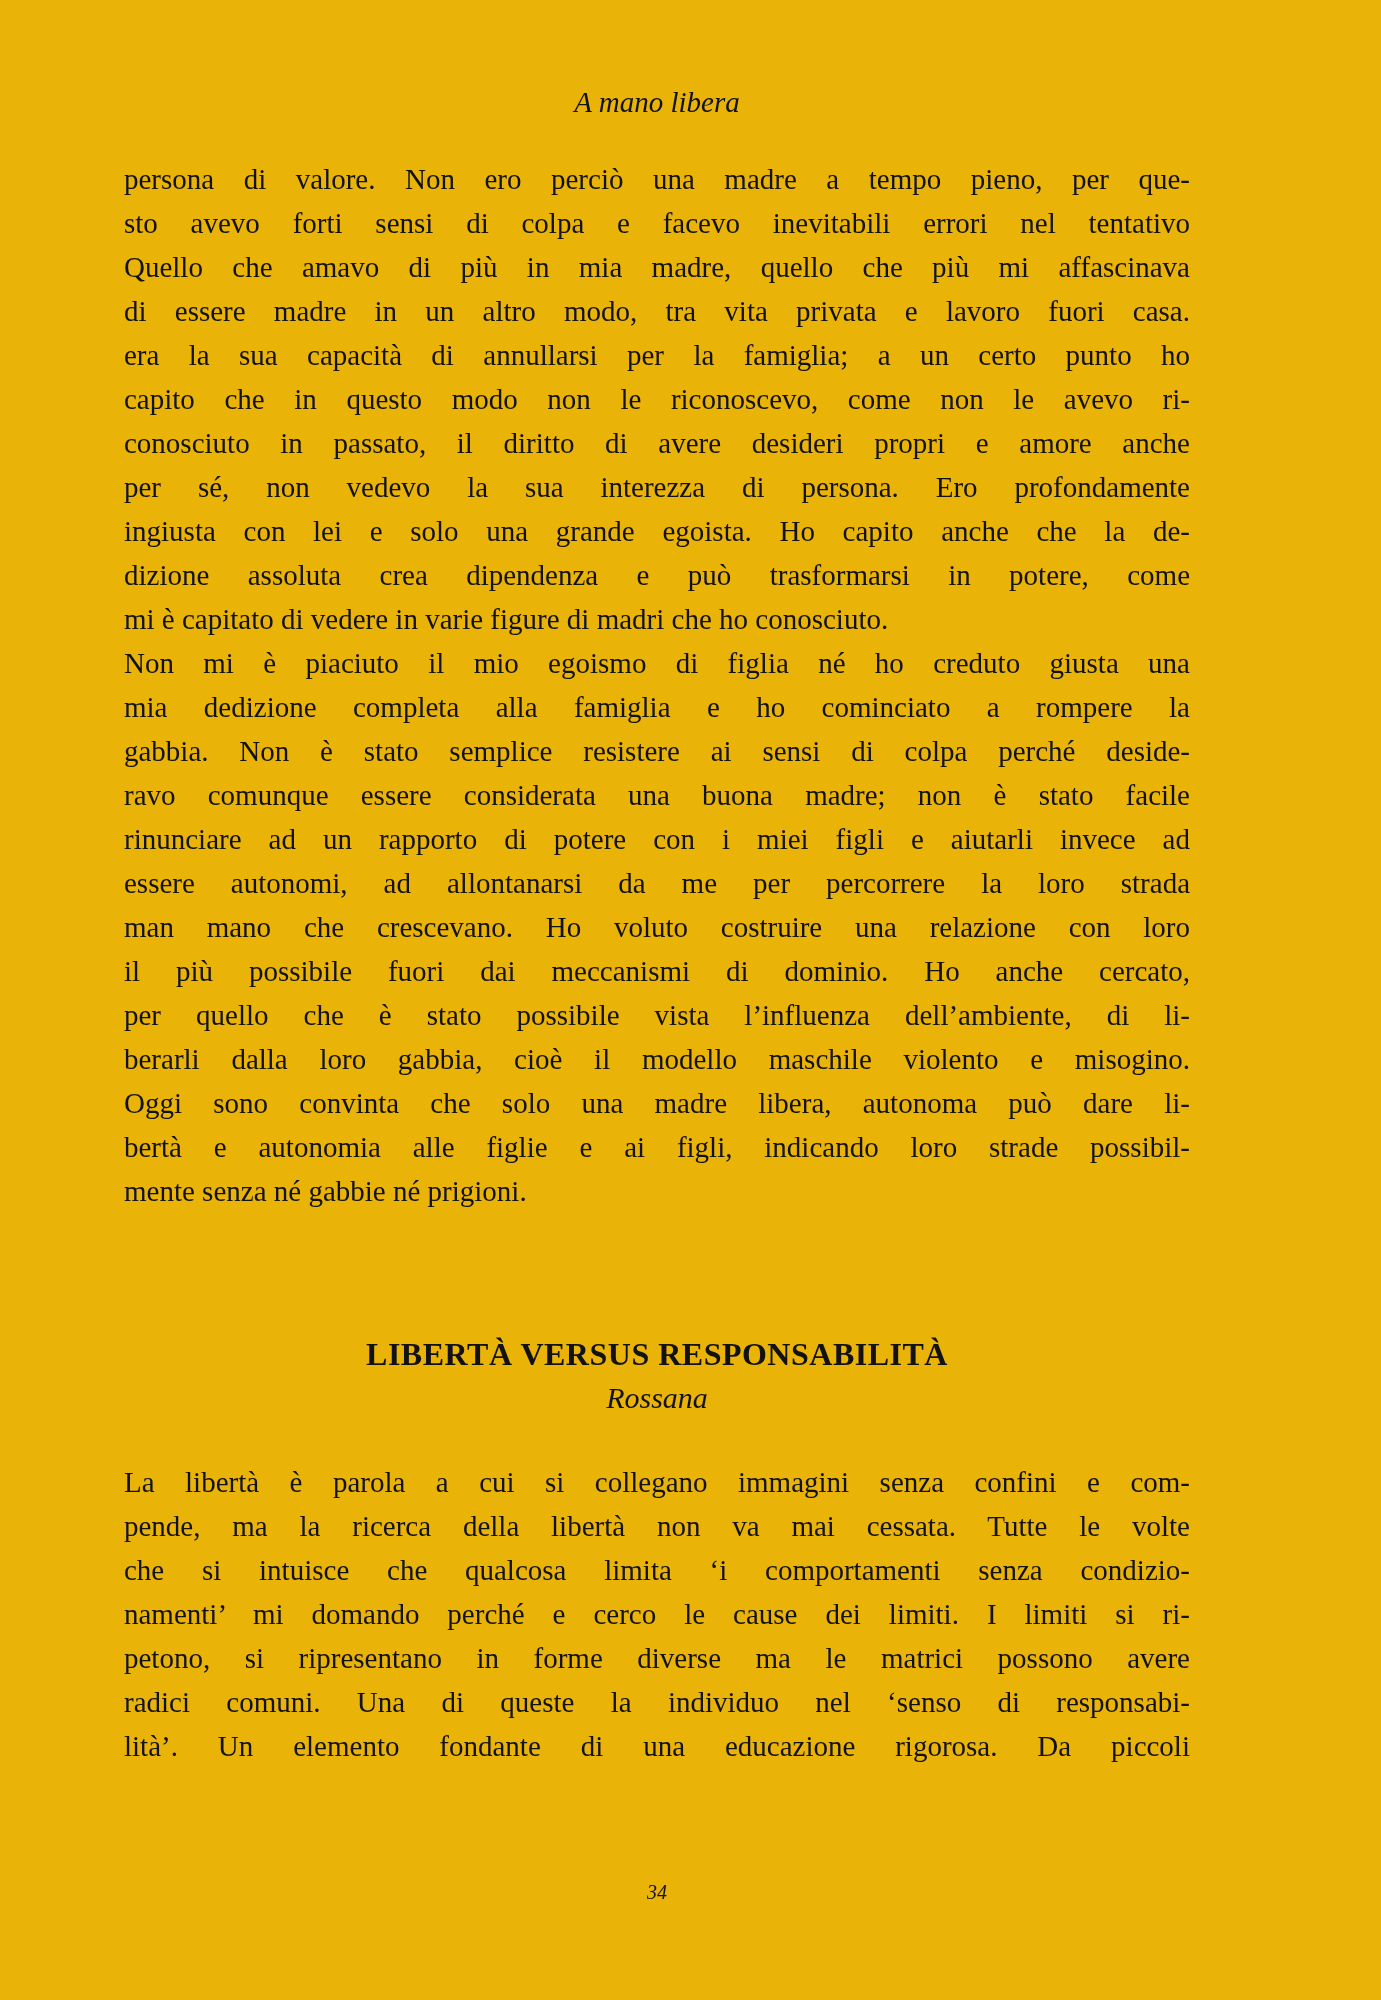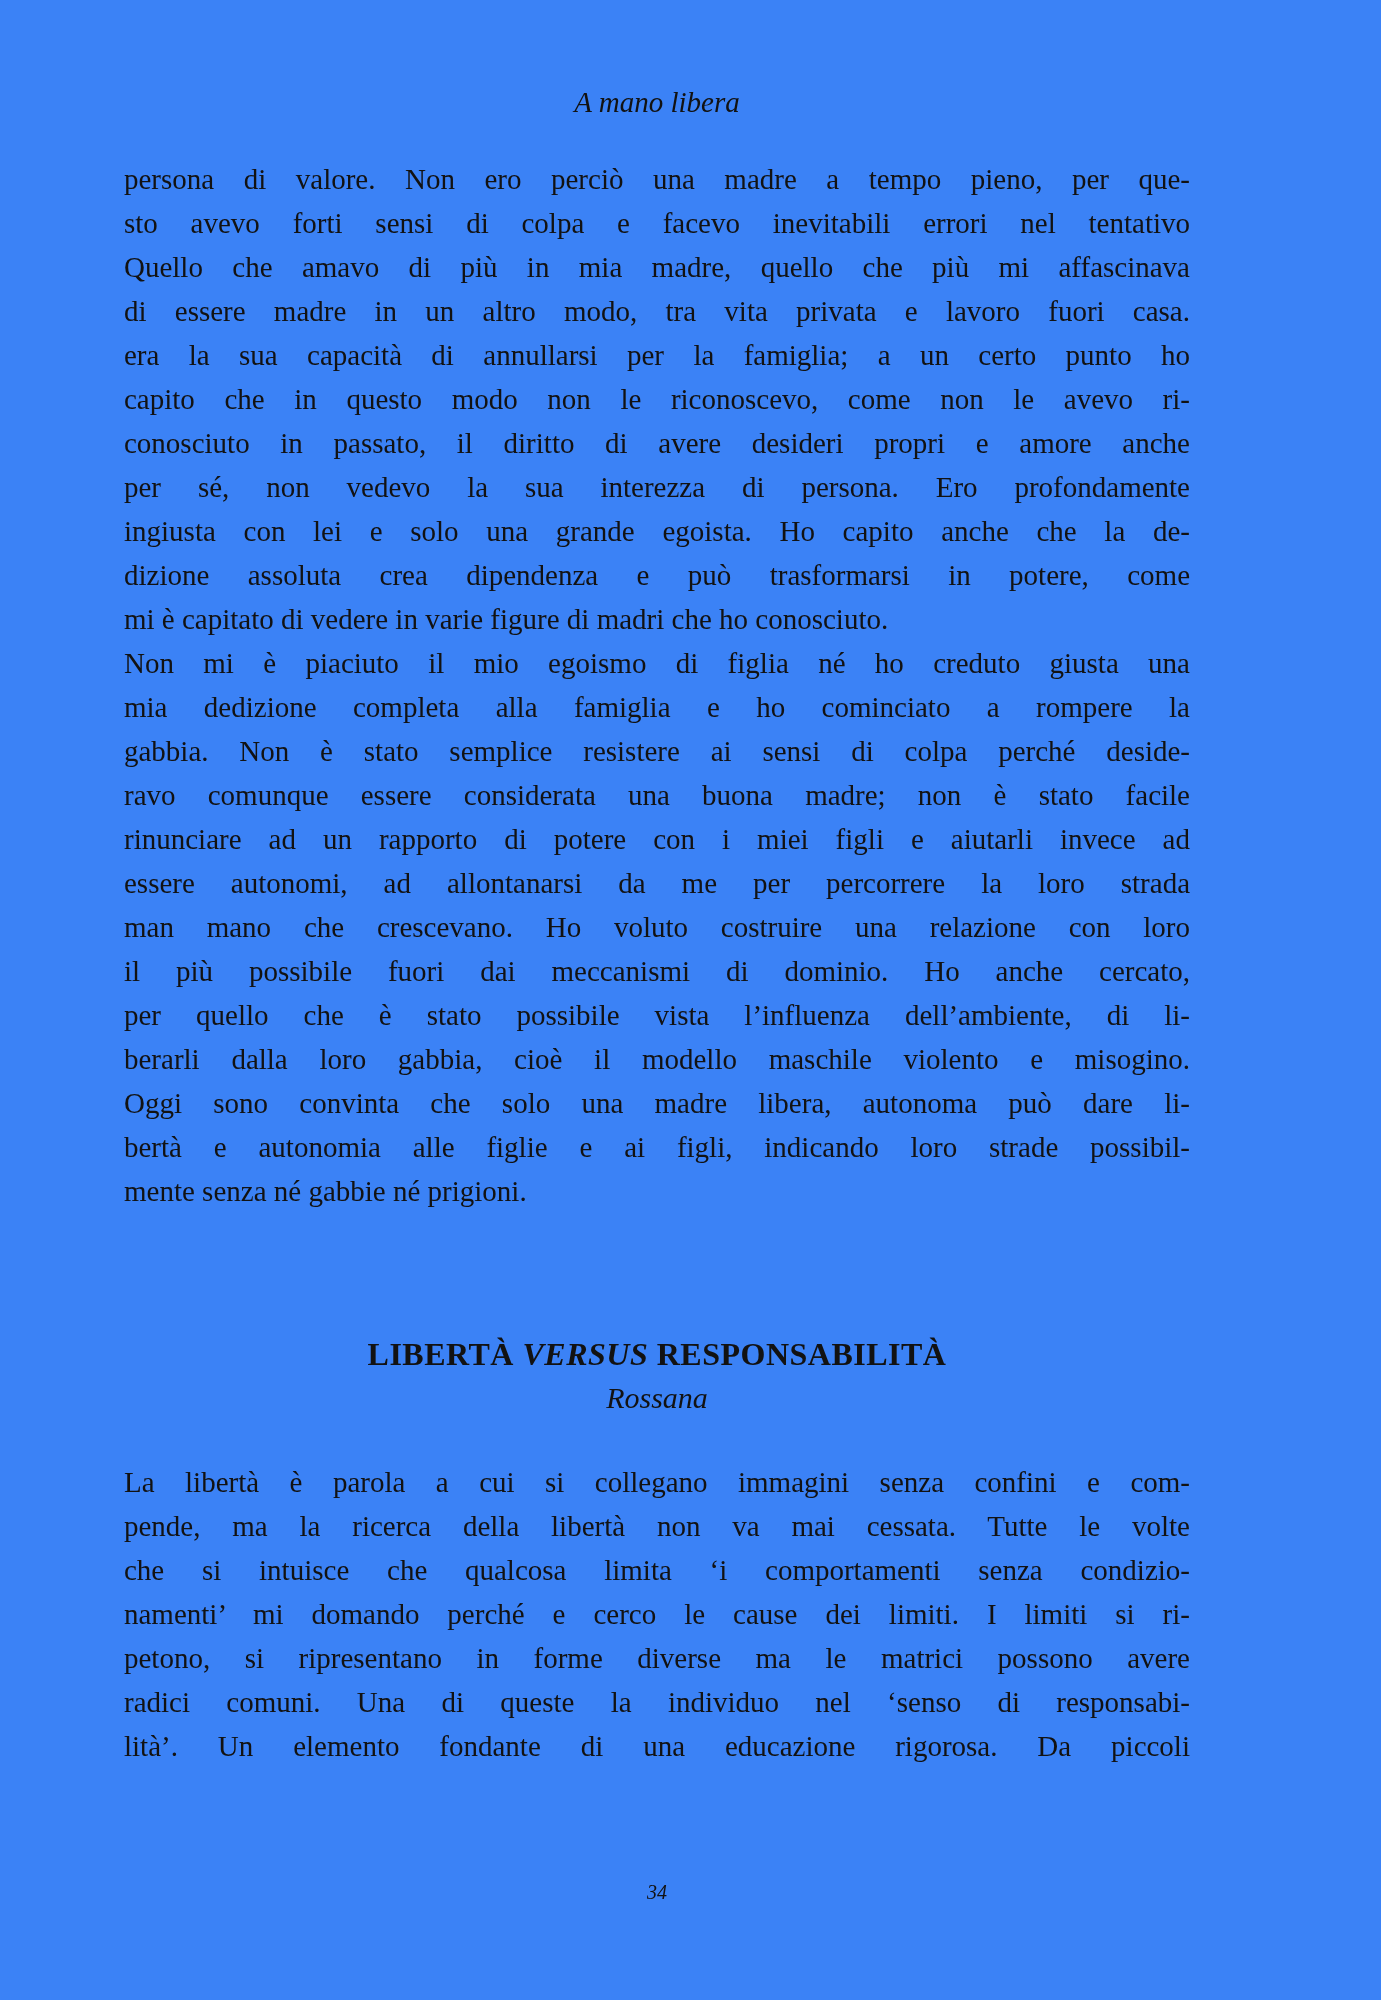--- a/index.html
+++ b/index.html
@@ -4,21 +4,21 @@
 <style>
   html, body {
     margin: 0;
     padding: 0;
     background: #e8e8e8;
   }
   .page {
     position: relative;
     width: 1381px;
     height: 2000px;
-    background: #3b82f6;
+    background: #eab308;
     color: #121212;
     font-family: "Liberation Serif", "DejaVu Serif", serif;
     overflow: hidden;
   }
   .column {
     position: absolute;
     left: 124px;
     top: 0;
     width: 1066px;
   }
@@ -45,21 +45,20 @@
   }
   .section-heading {
     margin-top: 119px;
     text-align: center;
     font-weight: bold;
     font-size: 32px;
     line-height: 44px;
     letter-spacing: 0.5px;
   }
   .heading-emph {
-    font-style: italic;
     text-align: center;
   }
   .section-subheading {
     text-align: center;
     font-style: italic;
     font-size: 30px;
     line-height: 44px;
   }
   .paragraph-2 {
     margin-top: 40px;

